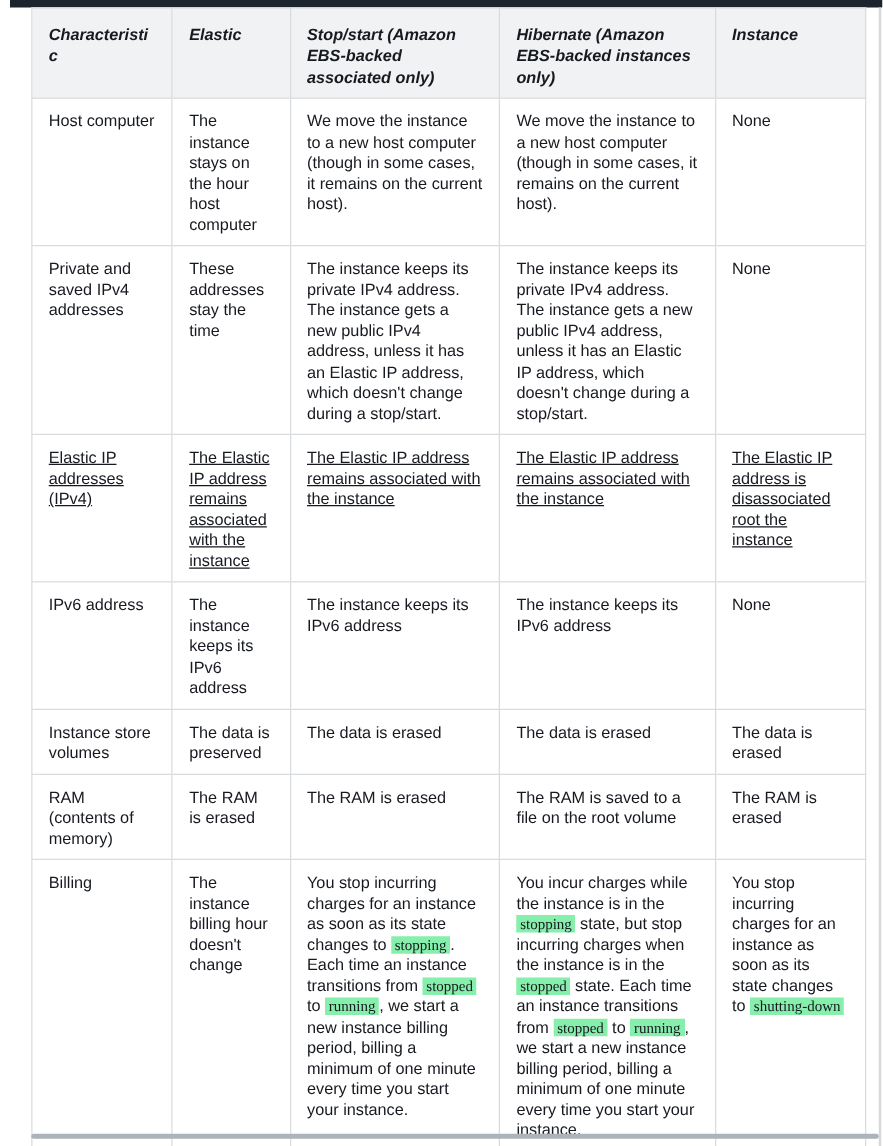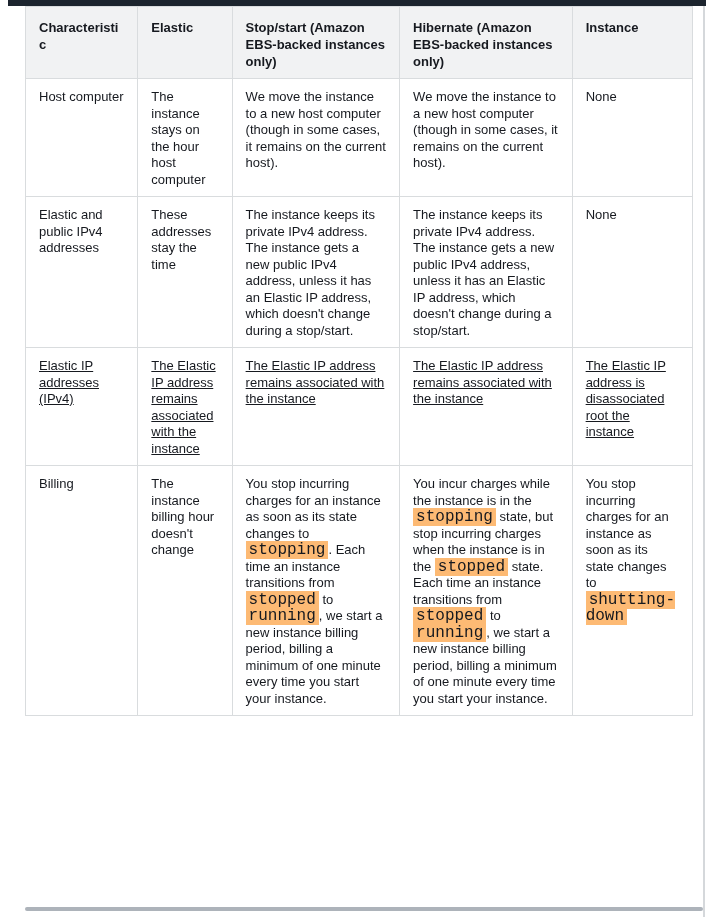--- a/index.html
+++ b/index.html
@@ -37,33 +37,33 @@
     line-height:16.5px;
     font-weight:400;
     word-wrap:break-word;
   }
   table.lifecycle thead th{
     background:#f1f2f3;
     font-weight:700;
     line-height:17px;
     padding-top:12px;
   }
-  thead tr{height:52px;}
+  thead tr{height:52px;font-style:italic;}
   tbody tr:nth-child(1){height:98px;}
   tbody tr:nth-child(2){height:150px;}
   tbody tr:nth-child(3){height:115px;text-decoration:underline;}
   tbody tr:nth-child(4){height:62px;}
   tbody tr:nth-child(5){height:42px;}
   tbody tr:nth-child(6){height:60px;}
   tbody tr:nth-child(7){height:43px;}
   tbody tr:nth-child(8){height:255px;}
   .code{
-    font-family:Liberation Mono, monospace;
-    font-size:16px;
-    background:#fdba74;
+    font-family:Liberation Serif, serif;
+    font-size:12px;
+    background:#86efac;
     color:#16191f;
     padding:0 3px;
     white-space:pre-wrap;
   }
 </style>
 </head>
 <body>
 
 <div class="top-bar"></div>
 <div class="right-line"></div>
@@ -73,46 +73,67 @@
     <col style="width:112px">
     <col style="width:94px">
     <col style="width:167px">
     <col style="width:172px">
     <col style="width:120px">
   </colgroup>
   <thead>
     <tr id="header-row">
         <th>Characteristic</th>
         <th>Elastic</th>
-        <th>Stop/start (Amazon EBS-backed instances only)</th>
+        <th>Stop/start (Amazon EBS-backed associated only)</th>
         <th>Hibernate (Amazon EBS-backed instances only)</th>
         <th>Instance</th>
       </tr>
   </thead>
   <tbody id="table-body">
       <tr>
         <td>Host computer</td>
         <td>The instance stays on the hour host computer</td>
         <td>We move the instance to a new host computer (though in some cases, it remains on the current host).</td>
         <td>We move the instance to a new host computer (though in some cases, it remains on the current host).</td>
         <td>None</td>
       </tr>
       <tr>
-        <td>Elastic and public IPv4 addresses</td>
+        <td>Private and saved IPv4 addresses</td>
         <td>These addresses stay the time</td>
         <td>The instance keeps its private IPv4 address. The instance gets a new public IPv4 address, unless it has an Elastic IP address, which doesn't change during a stop/start.</td>
         <td>The instance keeps its private IPv4 address. The instance gets a new public IPv4 address, unless it has an Elastic IP address, which doesn't change during a stop/start.</td>
         <td>None</td>
       </tr>
       <tr>
         <td>Elastic IP addresses (IPv4)</td>
         <td>The Elastic IP address remains associated with the instance</td>
         <td>The Elastic IP address remains associated with the instance</td>
         <td>The Elastic IP address remains associated with the instance</td>
         <td>The Elastic IP address is disassociated root the instance</td>
+      </tr>
+      <tr>
+        <td>IPv6 address</td>
+        <td>The instance keeps its IPv6 address</td>
+        <td>The instance keeps its IPv6 address</td>
+        <td>The instance keeps its IPv6 address</td>
+        <td>None</td>
+      </tr>
+      <tr>
+        <td>Instance store volumes</td>
+        <td>The data is preserved</td>
+        <td>The data is erased</td>
+        <td>The data is erased</td>
+        <td>The data is erased</td>
+      </tr>
+      <tr>
+        <td>RAM (contents of memory)</td>
+        <td>The RAM is erased</td>
+        <td>The RAM is erased</td>
+        <td>The RAM is saved to a file on the root volume</td>
+        <td>The RAM is erased</td>
       </tr>
       <tr>
         <td>Billing</td>
         <td>The instance billing hour doesn't change</td>
         <td>You stop incurring charges for an instance as soon as its state changes to <span class="code">stopping</span>. Each time an instance transitions from <span class="code">stopped</span> to <span class="code">running</span>, we start a new instance billing period, billing a minimum of one minute every time you start your instance.</td>
         <td>You incur charges while the instance is in the <span class="code">stopping</span> state, but stop incurring charges when the instance is in the <span class="code">stopped</span> state. Each time an instance transitions from <span class="code">stopped</span> to <span class="code">running</span>, we start a new instance billing period, billing a minimum of one minute every time you start your instance.</td>
         <td>You stop incurring charges for an instance as soon as its state changes to <span class="code">shutting-down</span></td>
       </tr>
     </tbody>
 </table>

